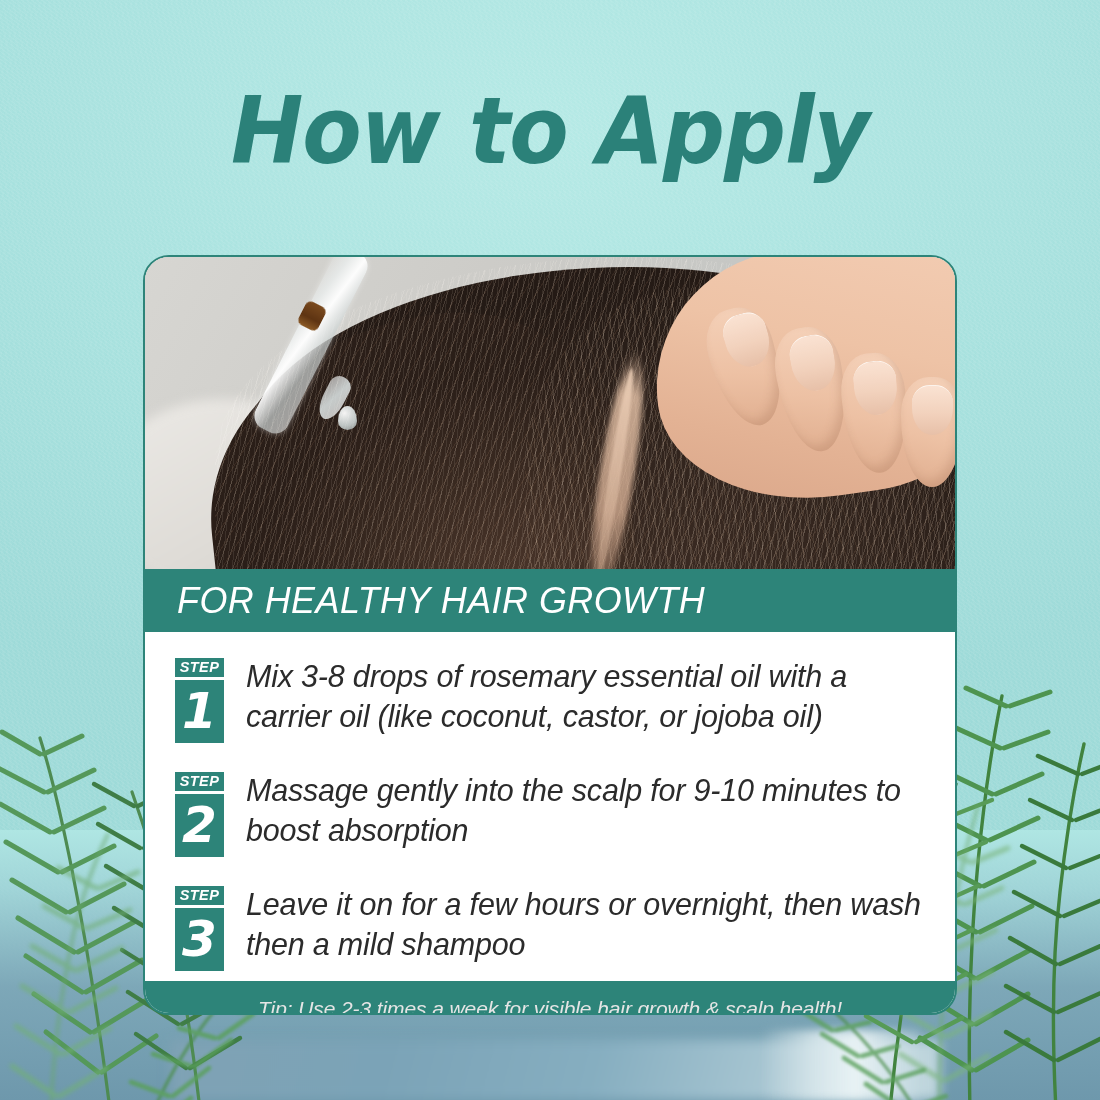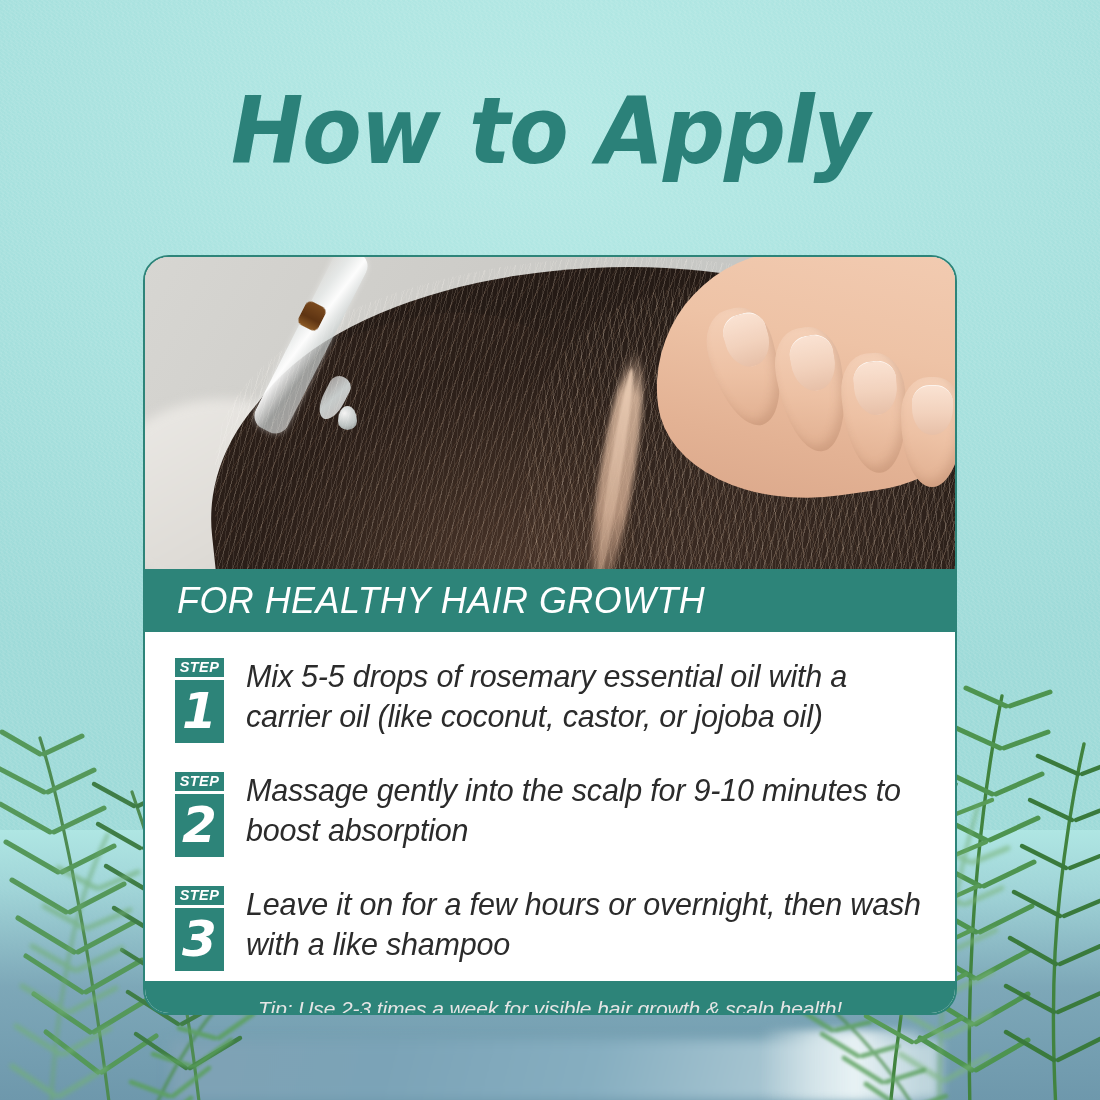--- a/index.html
+++ b/index.html
@@ -553,37 +553,37 @@
       <div class="band-title">FOR HEALTHY HAIR GROWTH</div>
     </div>
 
     <div class="steps">
 
       <div class="step">
         <div class="badge">
           <div class="badge-top">STEP</div>
           <div class="badge-num">1</div>
         </div>
-        <div class="step-text">Mix 5-5 drops of rosemary essential oil with a carrier oil (like coconut, castor, or jojoba oil)</div>
+        <div class="step-text">Mix 3-8 drops of rosemary essential oil with a carrier oil (like coconut, castor, or jojoba oil)</div>
       </div>
 
       <div class="step">
         <div class="badge">
           <div class="badge-top">STEP</div>
           <div class="badge-num">2</div>
         </div>
         <div class="step-text">Massage gently into the scalp for 9-10 minutes to boost absorption</div>
       </div>
 
       <div class="step">
         <div class="badge">
           <div class="badge-top">STEP</div>
           <div class="badge-num">3</div>
         </div>
-        <div class="step-text">Leave it on for a few hours or overnight, then wash with a like shampoo</div>
+        <div class="step-text">Leave it on for a few hours or overnight, then wash then a mild shampoo</div>
       </div>
 
     </div>
 
     <div class="tip">
       <div class="tip-text">Tip: Use 2-3 times a week for visible hair growth &amp; scalp health!</div>
     </div>
 
   </div>
 </div>

